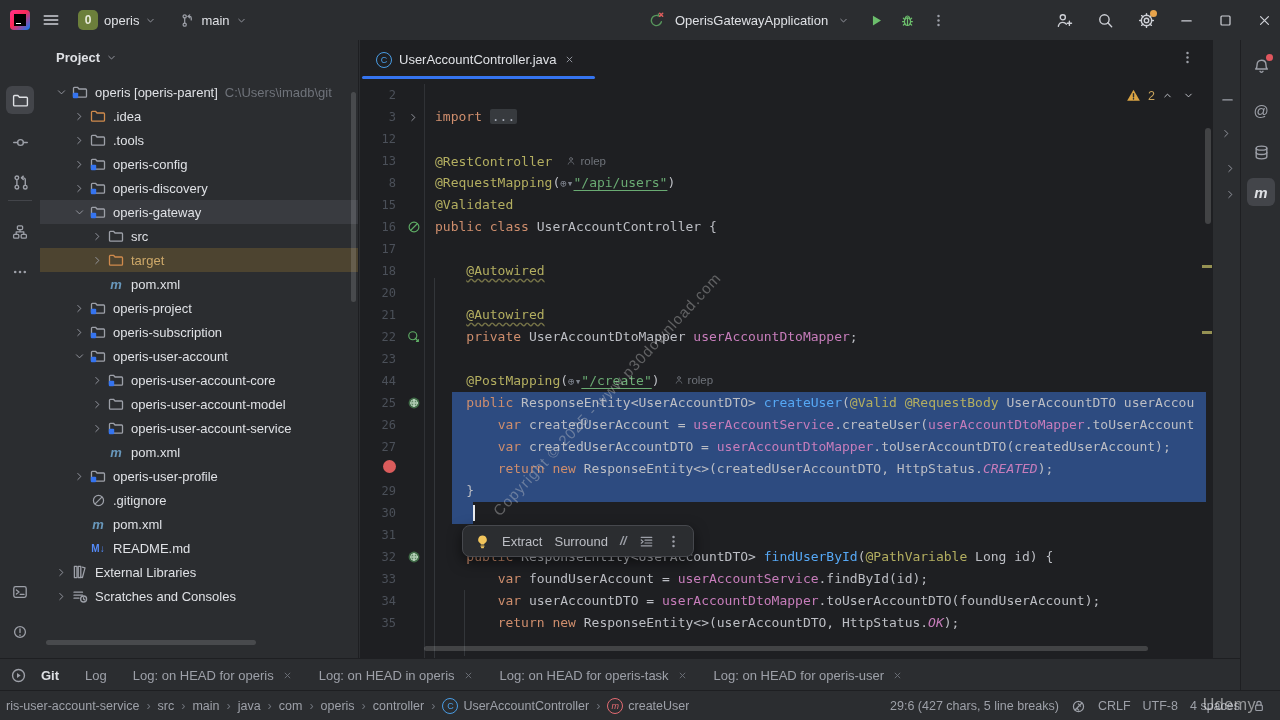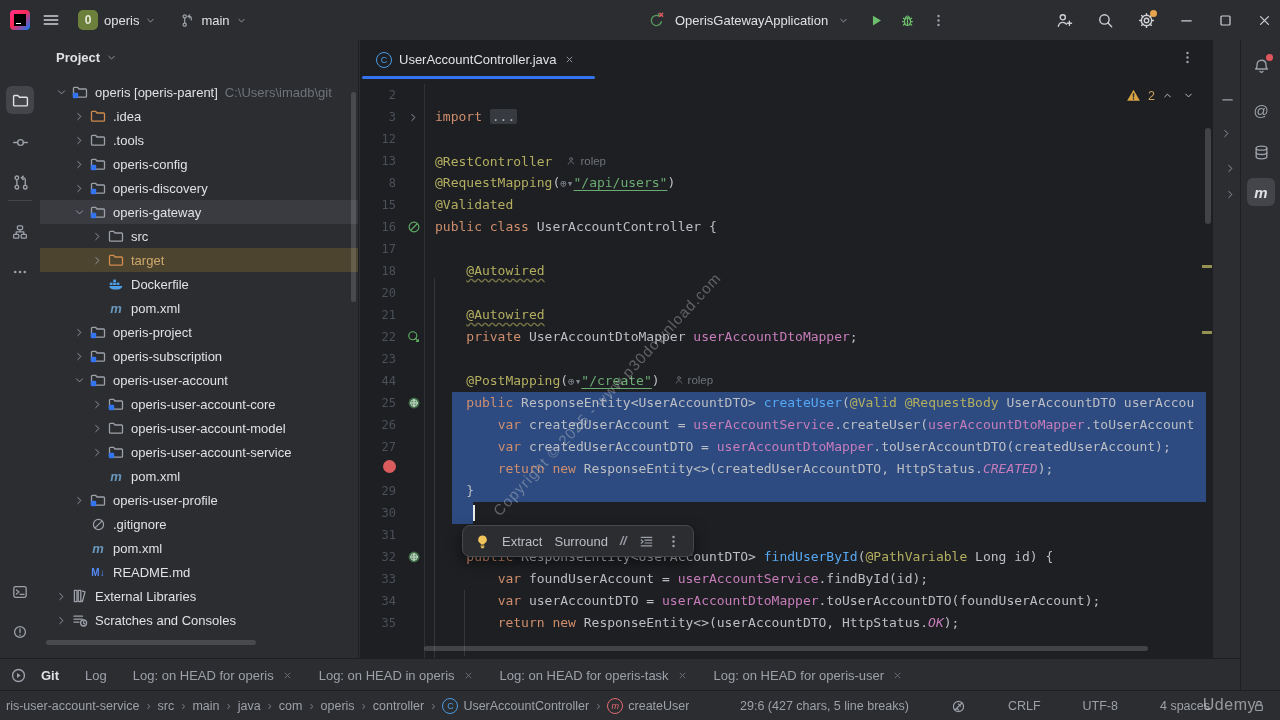--- a/index.html
+++ b/index.html
@@ -93,21 +93,21 @@
   #bottom-bar{position:absolute;left:0;top:658px;width:1240px;height:32px;background:#2b2d30;border-top:1px solid #1e1f22;display:flex;align-items:center;}
   .bb-icon{margin:0 14px 0 10px;color:#9da0a8;}
   .btab{display:flex;align-items:center;gap:8px;color:#9da0a8;margin-right:26px;white-space:nowrap;}
   .btab.active{color:#dfe1e5;font-weight:700;}
   .btab .x{color:#6f737a;font-size:12px;}
   #status-bar{position:absolute;left:0;top:690px;width:1280px;height:30px;background:#2b2d30;border-top:1px solid #1e1f22;
     display:flex;align-items:center;color:#9da0a8;font-size:12.5px;}
   .crumbs{display:flex;align-items:center;gap:7px;padding-left:6px;white-space:nowrap;overflow:hidden;}
   .crumb{display:flex;align-items:center;gap:5px;}
   .csep{color:#6f737a;}
-  .sb-right{margin-left:auto;display:flex;align-items:center;gap:42px;padding-right:14px;white-space:nowrap;}
+  .sb-right{margin-left:auto;display:flex;align-items:center;gap:12px;padding-right:14px;white-space:nowrap;}
   .udemy{position:absolute;right:24px;top:5px;font-size:16px;color:rgba(255,255,255,.5);letter-spacing:.5px;z-index:3;pointer-events:none;}
 </style>
 </head>
 <body>
 
 <div id="app">
 
   <header id="titlebar">
     <div class="tb-left">
       <span class="ic">
@@ -396,35 +396,20 @@
             </svg>
           </span>
           <span class="ticon">
             <span style="color:#cf8a4c">
               <svg width="16" height="16" viewBox="0 0 16 16" fill="none" stroke="currentColor" stroke-width="1.3" stroke-linecap="round" stroke-linejoin="round">
                 <path d="M1.5 4.2c0-.5.4-.9.9-.9h3.1l1.5 1.7h6.6c.5 0 .9.4.9.9v6.3c0 .5-.4.9-.9.9H2.4c-.5 0-.9-.4-.9-.9z"></path>
               </svg>
             </span>
           </span>
           <span class="tlabel">target</span>
-        </div>
-        <div class="trow" style="padding-left: 48px;">
-          <span class="tchev"></span>
-          <span class="ticon">
-            <svg width="16" height="16" viewBox="0 0 16 16" fill="none" stroke="currentColor" stroke-width="1.3" stroke-linecap="round" stroke-linejoin="round">
-              <g fill="#4c9fe8" stroke="none">
-                <rect x="1.8" y="6.6" width="2.8" height="2.4"></rect>
-                <rect x="5.2" y="6.6" width="2.8" height="2.4"></rect>
-                <rect x="8.6" y="6.6" width="2.8" height="2.4"></rect>
-                <rect x="5.2" y="3.6" width="2.8" height="2.4"></rect>
-                <path d="M1.2 10h13.2c-.5 2.2-2.2 3.6-4.8 3.6H5.8c-2.4 0-4.1-1.4-4.6-3.6z"></path>
-              </g>
-            </svg>
-          </span>
-          <span class="tlabel">Dockerfile</span>
         </div>
         <div class="trow" style="padding-left: 48px;">
           <span class="tchev"></span>
           <span class="ticon">
             <span class="ti ti-maven">m</span>
           </span>
           <span class="tlabel">pom.xml</span>
         </div>
         <div class="trow" style="padding-left: 30px;">
           <span class="tchev">

